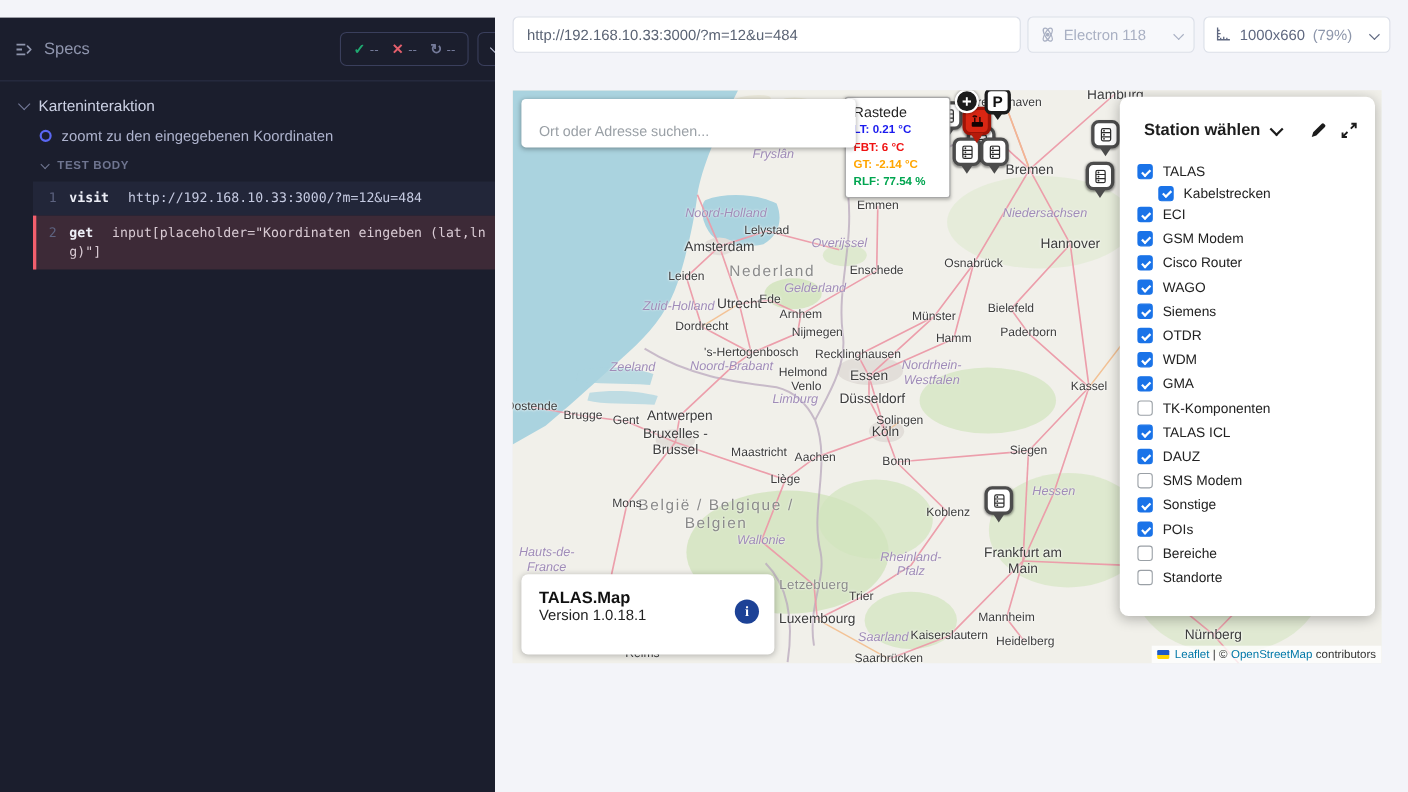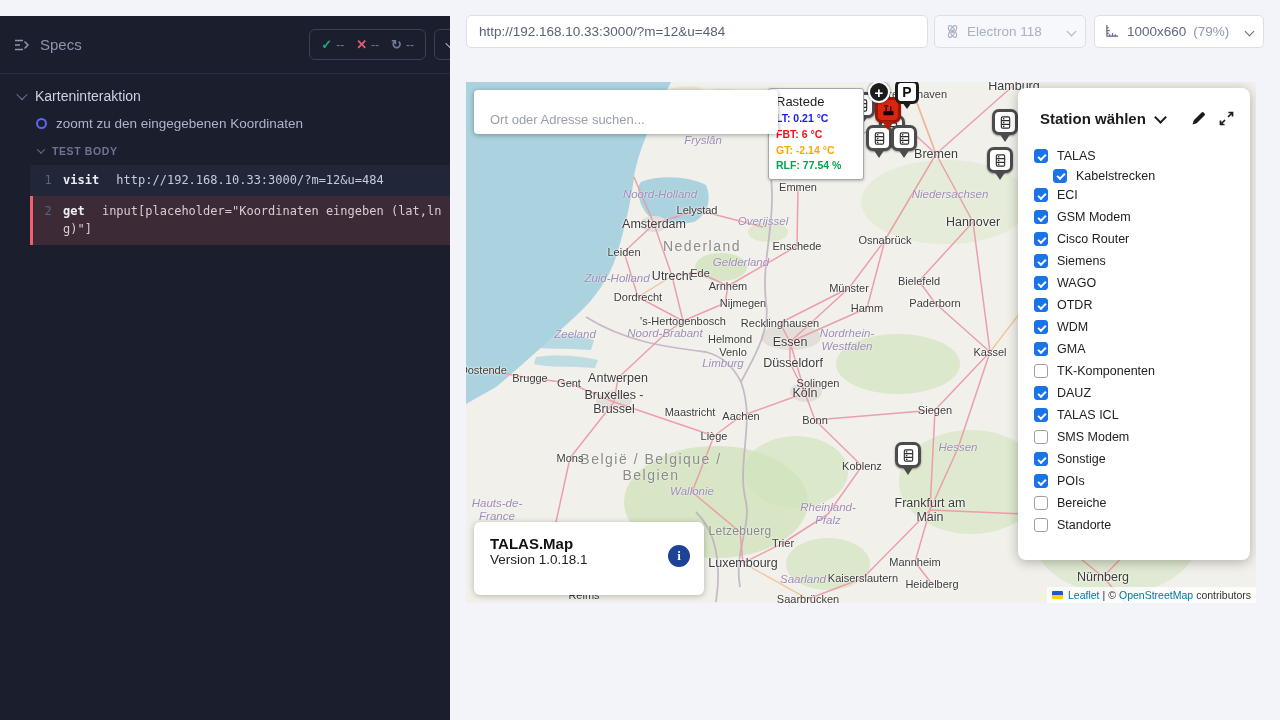--- a/index.html
+++ b/index.html
@@ -556,49 +556,49 @@
           <div class="pitem checked">
             <span class="cb"></span>
             <span>GSM Modem</span>
           </div>
           <div class="pitem checked">
             <span class="cb"></span>
             <span>Cisco Router</span>
           </div>
           <div class="pitem checked">
             <span class="cb"></span>
+            <span>WAGO</span>
+          </div>
+          <div class="pitem checked">
+            <span class="cb"></span>
             <span>Siemens</span>
           </div>
           <div class="pitem checked">
             <span class="cb"></span>
-            <span>WAGO</span>
-          </div>
-          <div class="pitem checked">
-            <span class="cb"></span>
             <span>OTDR</span>
           </div>
           <div class="pitem checked">
             <span class="cb"></span>
             <span>WDM</span>
           </div>
           <div class="pitem checked">
             <span class="cb"></span>
             <span>GMA</span>
           </div>
           <div class="pitem">
             <span class="cb"></span>
             <span>TK-Komponenten</span>
           </div>
           <div class="pitem checked">
             <span class="cb"></span>
+            <span>TALAS ICL</span>
+          </div>
+          <div class="pitem checked">
+            <span class="cb"></span>
             <span>DAUZ</span>
-          </div>
-          <div class="pitem checked">
-            <span class="cb"></span>
-            <span>TALAS ICL</span>
           </div>
           <div class="pitem">
             <span class="cb"></span>
             <span>SMS Modem</span>
           </div>
           <div class="pitem checked">
             <span class="cb"></span>
             <span>Sonstige</span>
           </div>
           <div class="pitem checked">

